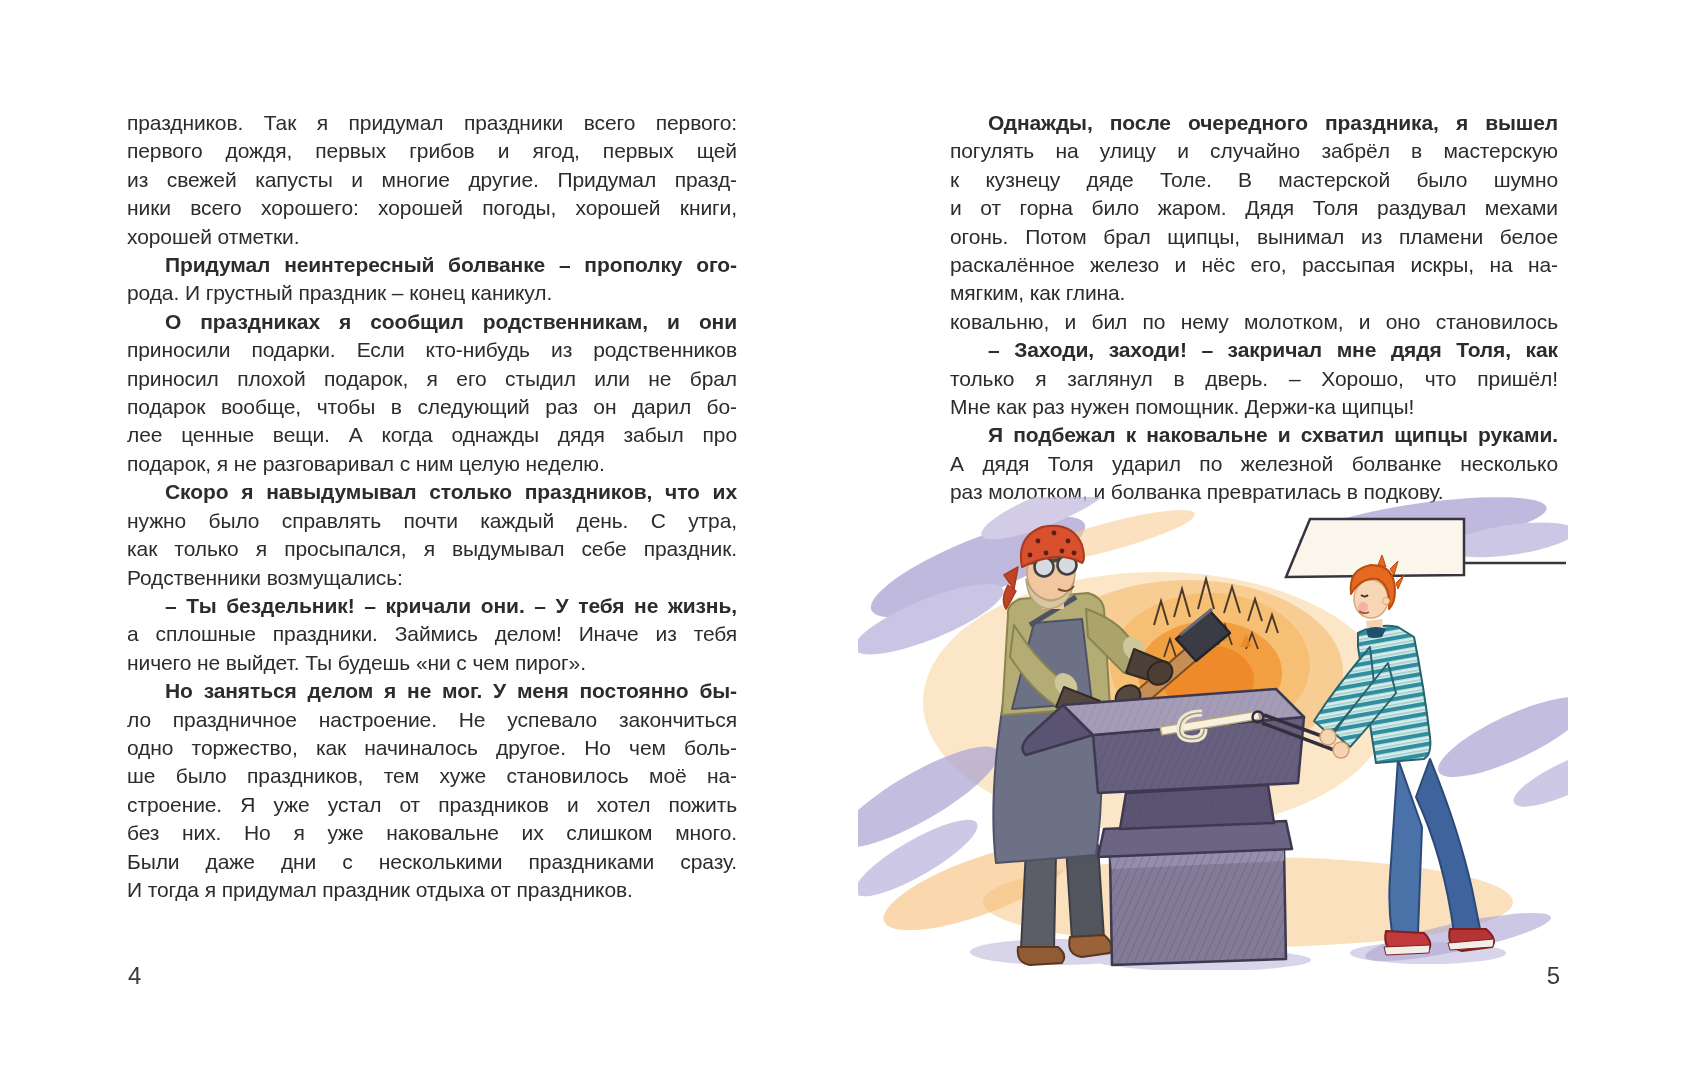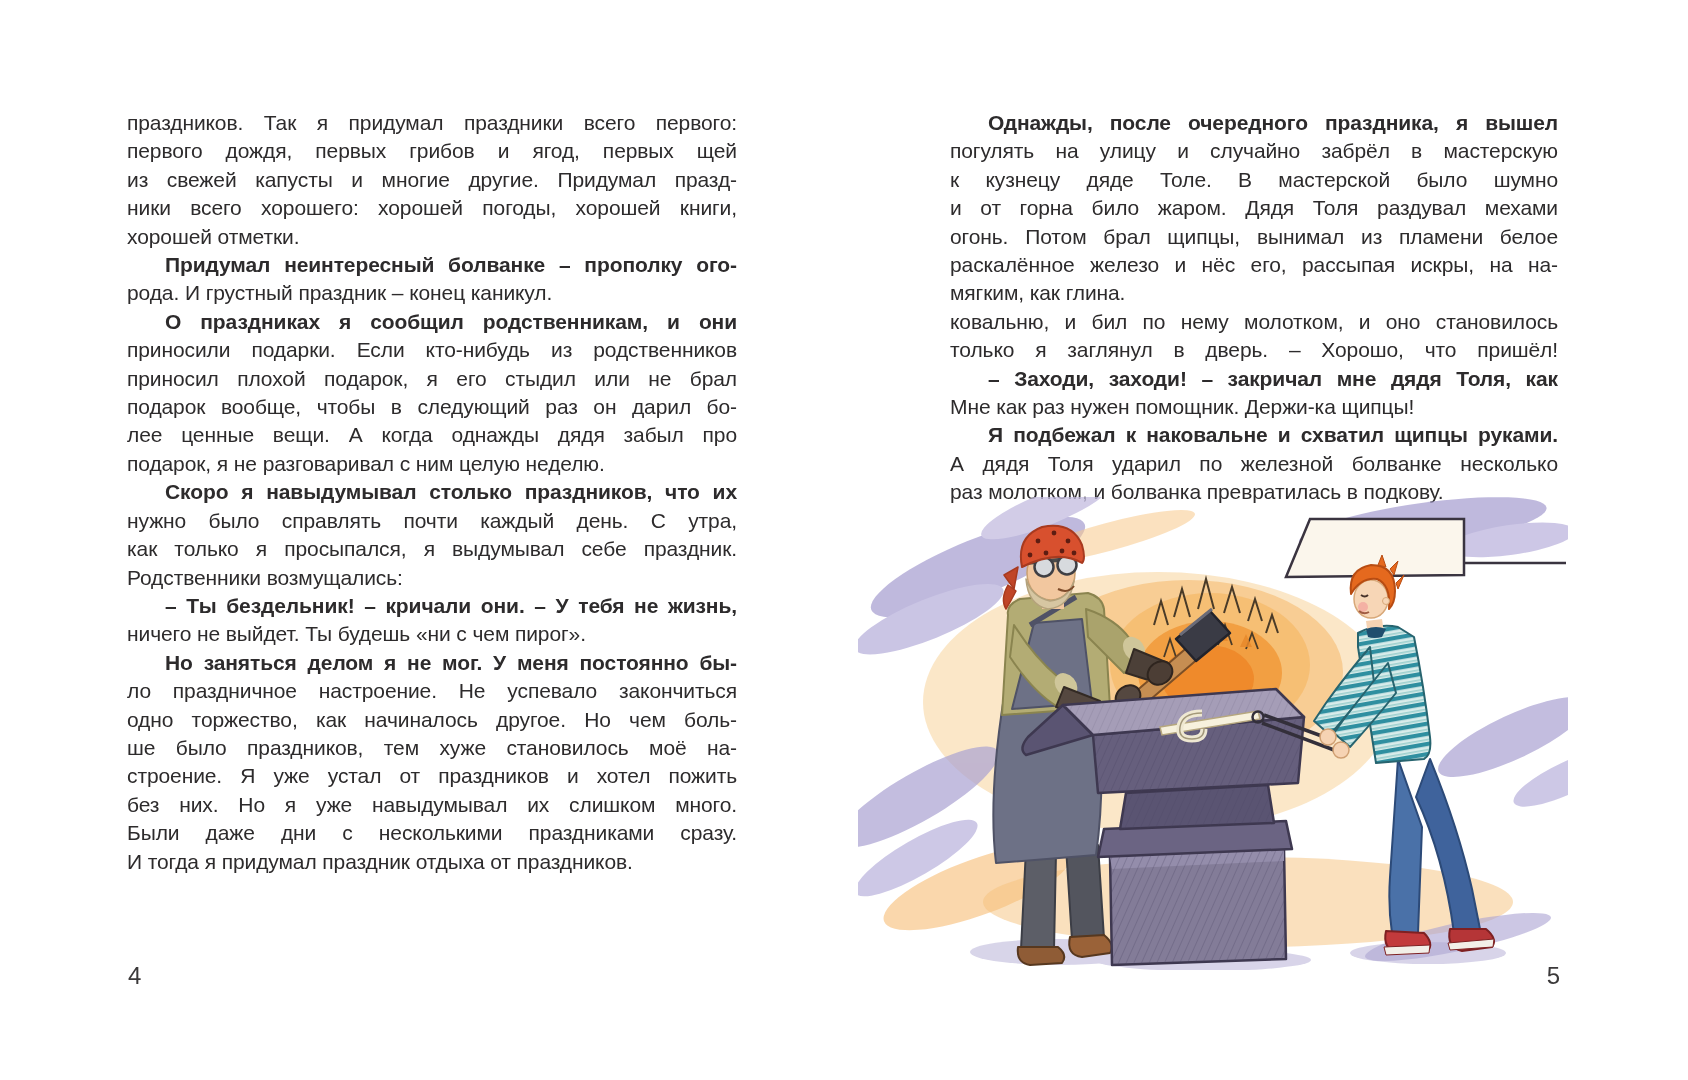--- a/index.html
+++ b/index.html
@@ -48,42 +48,43 @@
     <div class="line">приносили подарки. Если кто-нибудь из родственников</div>
     <div class="line">приносил плохой подарок, я его стыдил или не брал</div>
     <div class="line">подарок вообще, чтобы в следующий раз он дарил бо-</div>
     <div class="line">лее ценные вещи. А когда однажды дядя забыл про</div>
     <div class="line last">подарок, я не разговаривал с ним целую неделю.</div>
     <div class="line indent">Скоро я навыдумывал столько праздников, что их</div>
     <div class="line">нужно было справлять почти каждый день. С утра,</div>
     <div class="line">как только я просыпался, я выдумывал себе праздник.</div>
     <div class="line last">Родственники возмущались:</div>
     <div class="line indent">– Ты бездельник! – кричали они. – У тебя не жизнь,</div>
+    <div class="line">а сплошные праздники. Займись делом! Иначе из тебя</div>
     <div class="line last">ничего не выйдет. Ты будешь «ни с чем пирог».</div>
     <div class="line indent">Но заняться делом я не мог. У меня постоянно бы-</div>
     <div class="line">ло праздничное настроение. Не успевало закончиться</div>
     <div class="line">одно торжество, как начиналось другое. Но чем боль-</div>
     <div class="line">ше было праздников, тем хуже становилось моё на-</div>
     <div class="line">строение. Я уже устал от праздников и хотел пожить</div>
-    <div class="line">без них. Но я уже навыдумывал их слишком много.</div>
+    <div class="line">без них. Но я уже наковальне их слишком много.</div>
     <div class="line">Были даже дни с несколькими праздниками сразу.</div>
     <div class="line last">И тогда я придумал праздник отдыха от праздников.</div>
   </div>
 
 <div id="right-col" class="page-col">
     <div class="line indent">Однажды, после очередного праздника, я вышел</div>
     <div class="line">погулять на улицу и случайно забрёл в мастерскую</div>
     <div class="line">к кузнецу дяде Толе. В мастерской было шумно</div>
     <div class="line">и от горна било жаром. Дядя Толя раздувал мехами</div>
     <div class="line">огонь. Потом брал щипцы, вынимал из пламени белое</div>
     <div class="line">раскалённое железо и нёс его, рассыпая искры, на на-</div>
     <div class="line last">мягким, как глина.</div>
     <div class="line">ковальню, и бил по нему молотком, и оно становилось</div>
+    <div class="line indent">– Заходи, заходи! – закричал мне дядя Толя, как</div>
     <div class="line">только я заглянул в дверь. – Хорошо, что пришёл!</div>
-    <div class="line indent">– Заходи, заходи! – закричал мне дядя Толя, как</div>
     <div class="line last">Мне как раз нужен помощник. Держи-ка щипцы!</div>
     <div class="line indent">Я подбежал к наковальне и схватил щипцы руками.</div>
     <div class="line">А дядя Толя ударил по железной болванке несколько</div>
     <div class="line last">раз молотком, и болванка превратилась в подкову.</div>
   </div>
 
 <div id="pn-left" class="page-number">4</div>
 <div id="pn-right" class="page-number">5</div>
 
 <svg id="forge-illustration" viewBox="0 0 710 473" xmlns="http://www.w3.org/2000/svg">

